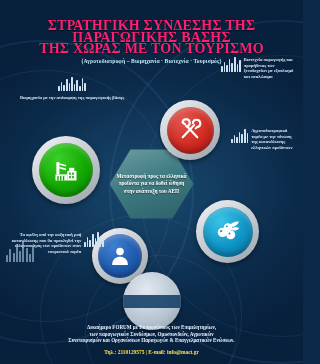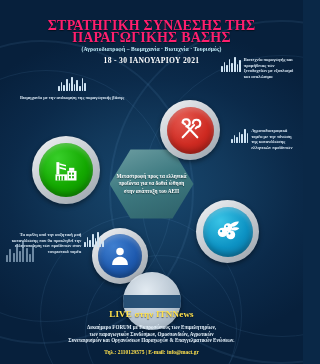--- a/index.html
+++ b/index.html
@@ -169,23 +169,23 @@
   <div class="arc a1"></div>
   <div class="arc a2"></div>
   <div class="arc a3"></div>
   <div class="arc a4"></div>
   <div class="arc a5"></div>
   <div class="arc a6"></div>
 
   <div class="header">
     <div class="title">
       <div>ΣΤΡΑΤΗΓΙΚΗ ΣΥΝΔΕΣΗΣ ΤΗΣ ΠΑΡΑΓΩΓΙΚΗΣ ΒΑΣΗΣ</div>
+      <div>ΤΗΣ ΧΩΡΑΣ ΜΕ ΤΟΝ ΤΟΥΡΙΣΜΟ</div>
     </div>
     <div class="subtitle">(Αγροτοδιατροφή – Βιομηχανία · Βιοτεχνία · Τουρισμός)</div>
-    <div class="dateline">18 - 30 ΙΑΝΟΥΑΡΙΟΥ 2021</div>
   </div>
 
   <div class="hex">
     <div class="hex-text">Μεταστροφή προς τα ελληνικά προϊόντα για να δοθεί ώθηση στην ανάπτυξη του ΑΕΠ</div>
   </div>
 
   <div class="node node-industry">
     <div class="inner">
       <span>
         <svg width="28" height="28" viewBox="0 0 32 32" fill="#ffffff">
@@ -316,21 +316,20 @@
     <i style="height:14px"></i>
       <i style="height:8px"></i>
       <i style="height:16px"></i>
   </div>
 
   <div class="logo-circle">
     <div class="band"></div>
   </div>
 
   <div class="footer">
-    <div class="live">LIVE στην ITNNews</div>
     <div class="forum">
       <div>Δεκαήμερο FORUM με Εκπροσώπους των Επιμελητηρίων,</div>
       <div>των παραγωγικών Συνδέσμων, Ομοσπονδιών, Αγροτικών</div>
       <div>Συνεταιρισμών και Οργανώσεων Παραγωγών &amp; Επαγγελματικών Ενώσεων.</div>
     </div>
     <div class="contact">Τηλ.: 2110129575 | E-mail: info@mact.gr</div>
   </div>
 
 </div>
 

